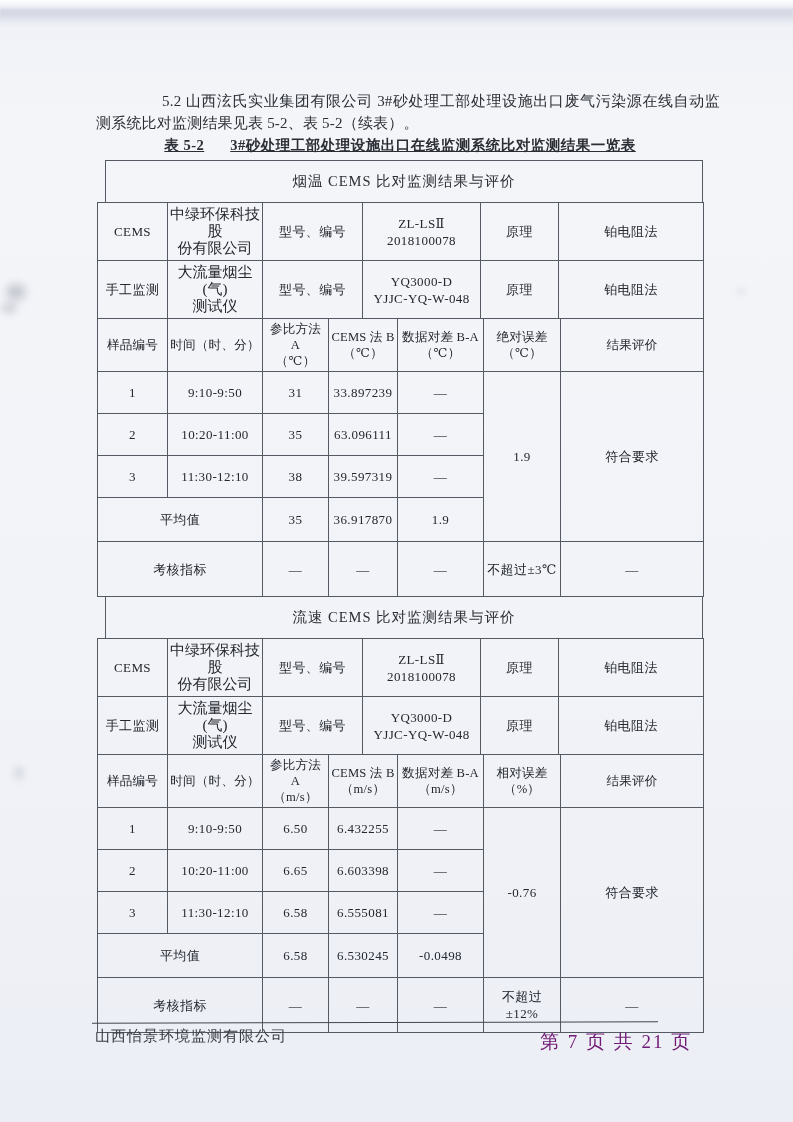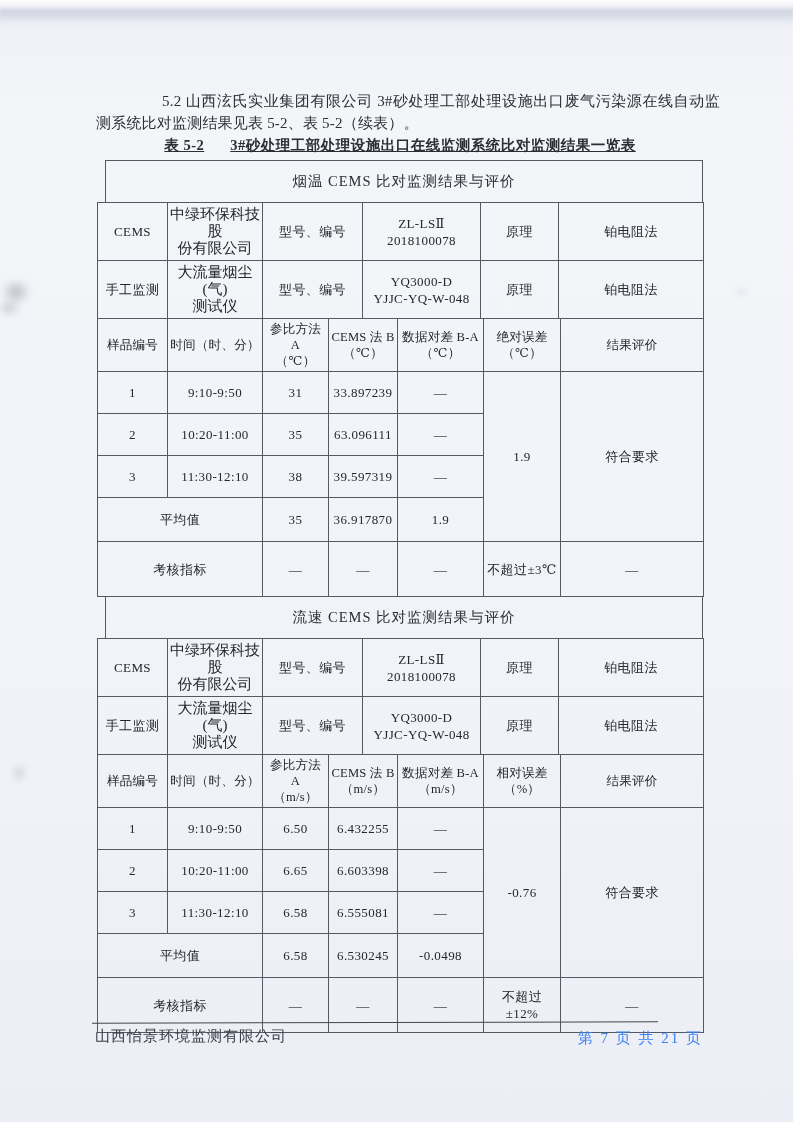--- a/index.html
+++ b/index.html
@@ -43,22 +43,22 @@
   .equip td.vendor { font-size:15px; letter-spacing:0; }
   .hd { height:46px; }
   .hd th { font-size:12.6px; line-height:16px; letter-spacing:0.2px; padding:2px 1px; }
   .r { height:42px; }
   .avg { height:44px; }
   .assess { height:55px; }
 
   .footer-line { position:absolute; left:92px; top:1022px; width:566px; height:1px;
     background:#42464e; transform:rotate(-0.15deg); }
   .footer-company { position:absolute; left:95px; top:1027px; font-size:15px; letter-spacing:1px; color:#383c44; }
-  .footer-page { position:absolute; left:540px; top:1029px; width:163px; text-align:right;
-    font-size:15px; letter-spacing:2px; color:#3b82f6; }
+  .footer-page { position:absolute; left:540px; top:1029px; width:163px; 
+    font-size:19px; letter-spacing:2px; color:#701a75; }
 </style>
 </head>
 <body>
 
 <div class="scan-band"></div>
 <div class="smudge s1"></div>
 <div class="smudge s2"></div>
 <div class="smudge s3"></div>
 <div class="smudge s4"></div>
 

